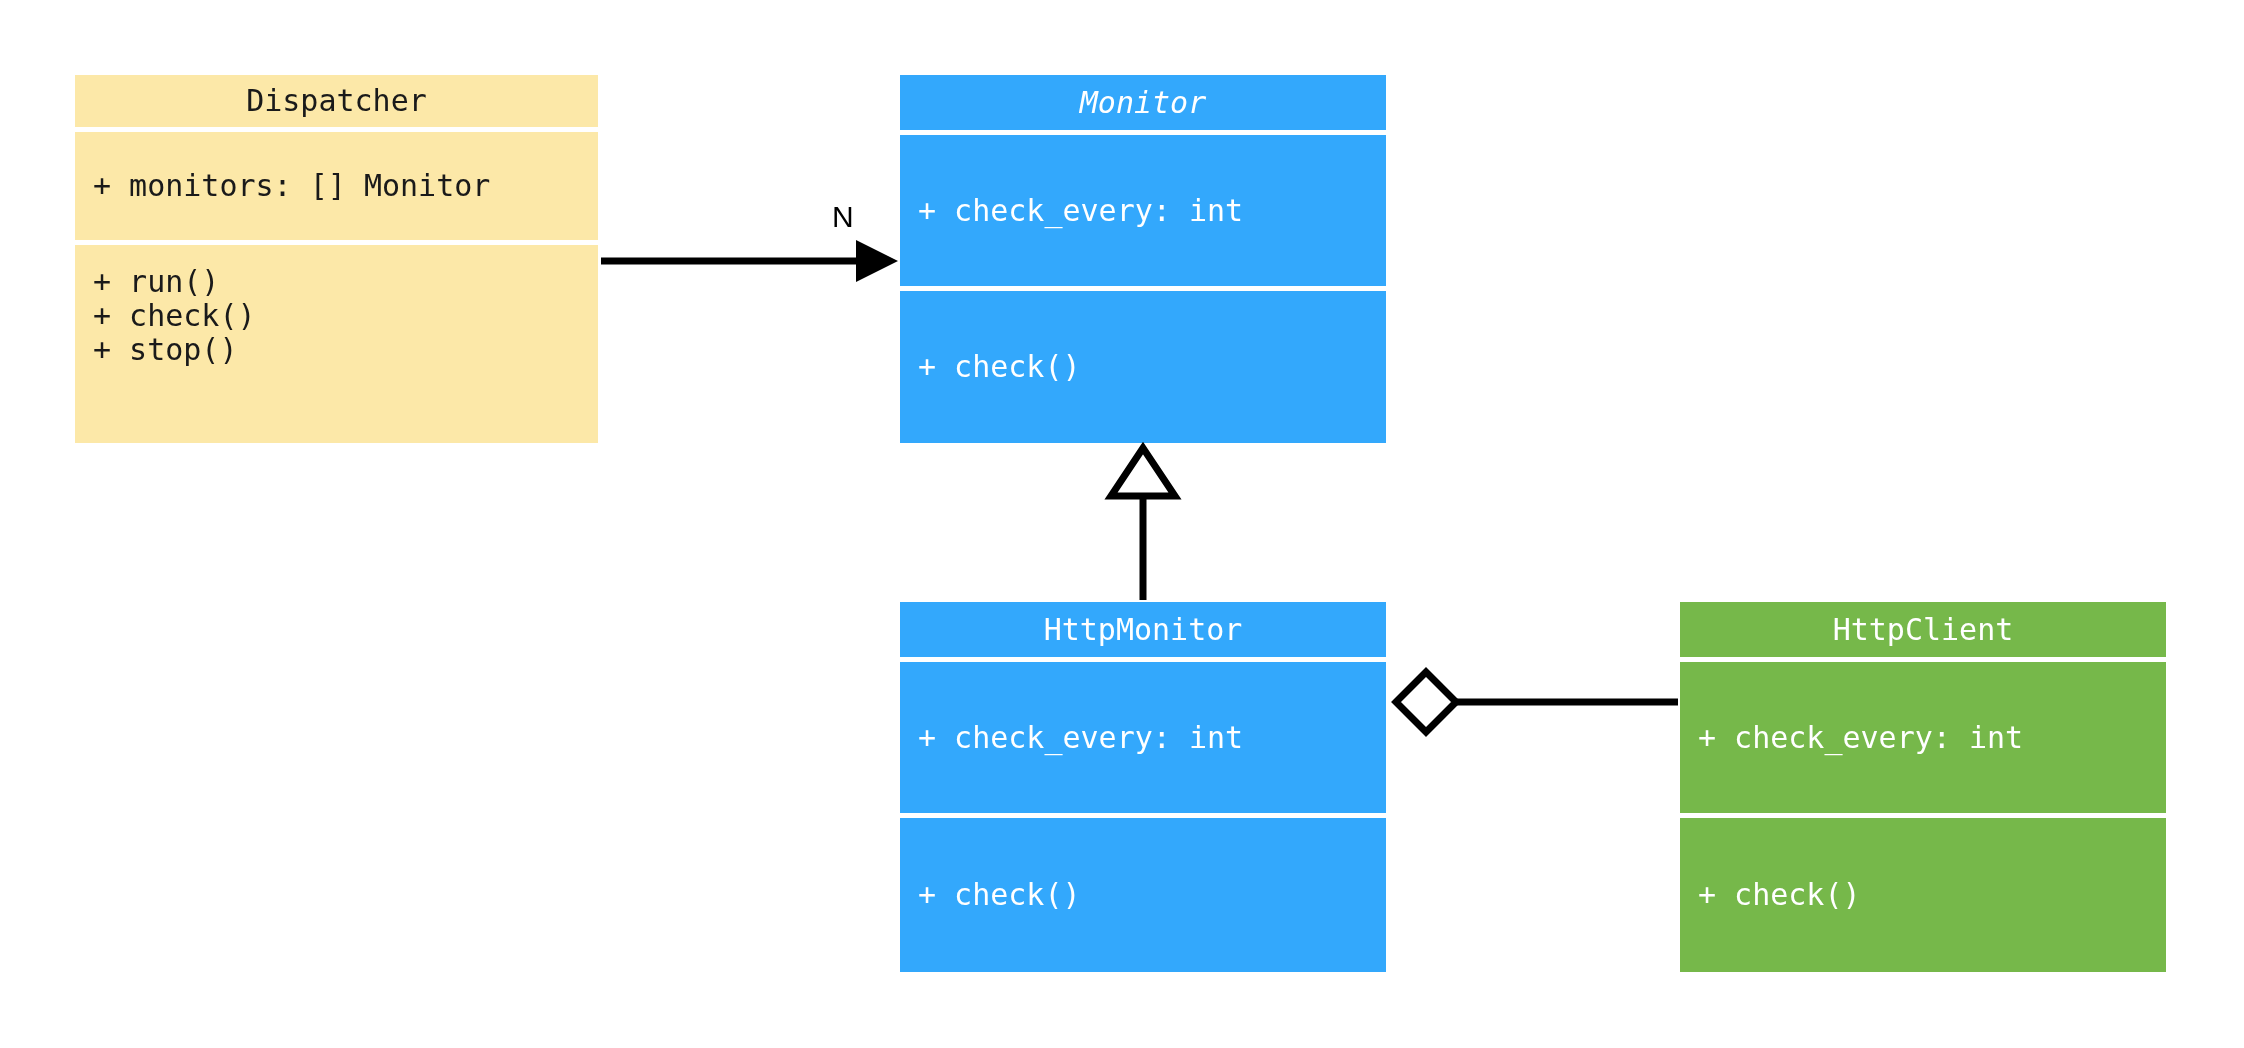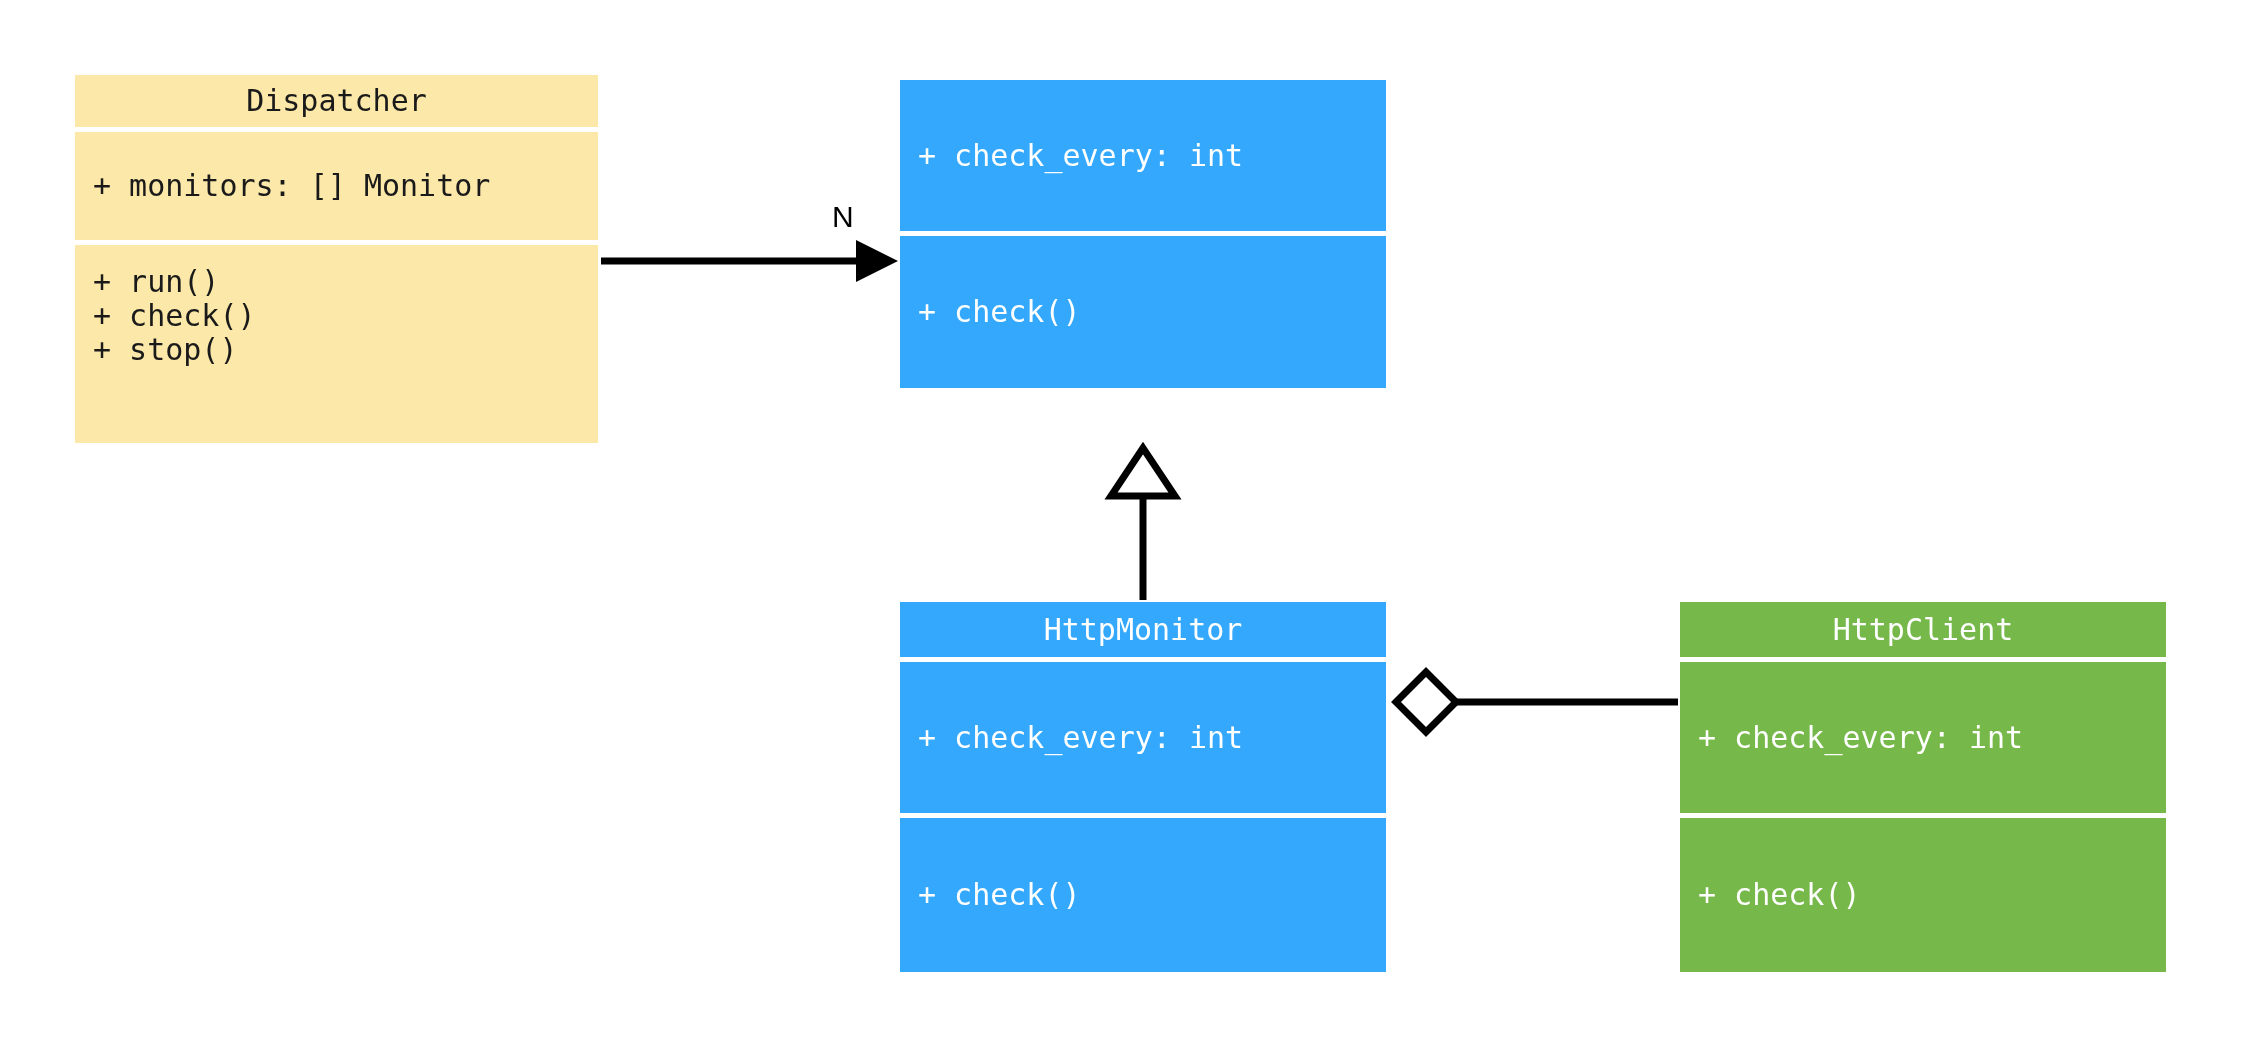--- a/index.html
+++ b/index.html
@@ -102,20 +102,23 @@
     </div>
     <div class="gap-sep"></div>
     <div class="uml-compartment uml-body" style="height:209px; justify-content:flex-start; padding-top:20px;">
       <div class="row">+ run()</div>
       <div class="row">+ check()</div>
       <div class="row">+ stop()</div>
     </div>
   </div>
 
   <div class="uml-class theme-blue" style="left:900px; top:75px; width:486px; height:368px;">
+    <div class="uml-compartment uml-title abstract" style="height:55px;">
+      <span>Monitor</span>
+    </div>
     <div class="gap-sep"></div>
     <div class="uml-compartment uml-body" style="height:151px;">
       <div class="row">+ check_every: int</div>
     </div>
     <div class="gap-sep"></div>
     <div class="uml-compartment uml-body" style="height:152px;">
       <div class="row">+ check()</div>
     </div>
   </div>
 

